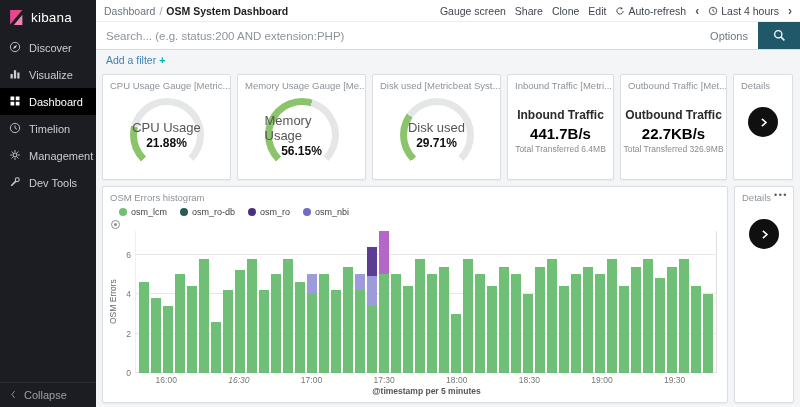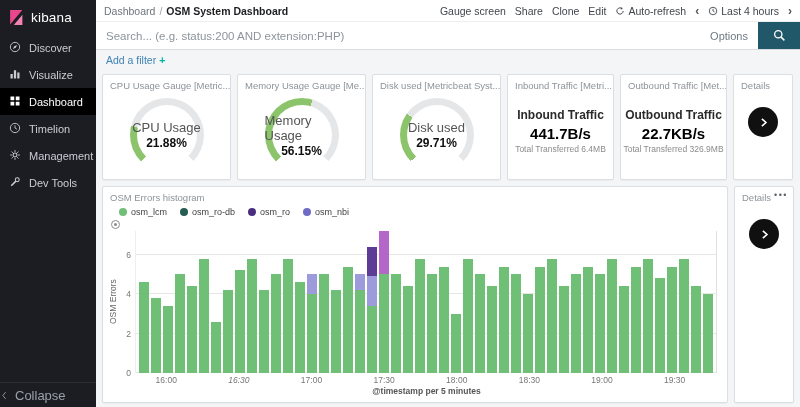--- a/index.html
+++ b/index.html
@@ -7,22 +7,22 @@
     font-family:"Liberation Sans", sans-serif; background:#f4f5f7; }
   .app { width:800px; height:407px; display:flex; }
 
   
   .sidebar { width:96px; background:#1b1d23; color:#c9cdd3; display:flex; flex-direction:column; flex-shrink:0; }
   .logo { height:34px; display:flex; align-items:center; gap:6px; padding-left:8px; }
   .logo-text { color:#fff; font-size:13.5px; letter-spacing:.2px; }
   .nav-item { height:27px; display:flex; align-items:center; gap:8px; padding-left:9px; font-size:11px; cursor:pointer; }
   .nav-item svg { flex-shrink:0; }
   .nav-item.active { background:#000; color:#fff; }
-  .collapse { margin-top:auto; height:25px; display:flex; align-items:center; gap:6px; 
-    font-size:13px; color:#9aa0a8; border-top:1px solid rgba(255,255,255,.08); cursor:pointer; }
+  .collapse { margin-top:auto; height:25px; display:flex; align-items:center; gap:6px; padding-left:9px;
+    font-size:11px; color:#9aa0a8; border-top:1px solid rgba(255,255,255,.08); cursor:pointer; }
 
   
   .main { flex:1; display:flex; flex-direction:column; min-width:0; }
   .topbar { height:21px; background:#fff; display:flex; align-items:center; padding:0 8px; font-size:10.5px; }
   .crumb-link { color:#6d747b; cursor:pointer; }
   .crumb-sep { color:#9aa0a6; margin:0 4px; }
   .crumb-cur { color:#1d1e20; font-weight:700; }
   .topbar-right { margin-left:auto; display:flex; align-items:center; gap:9px; color:#41464c; }
   .tb-link { cursor:pointer; display:flex; align-items:center; gap:3px; }
   .tb-chev { font-size:12px; font-weight:700; color:#555; cursor:pointer; line-height:1; }

